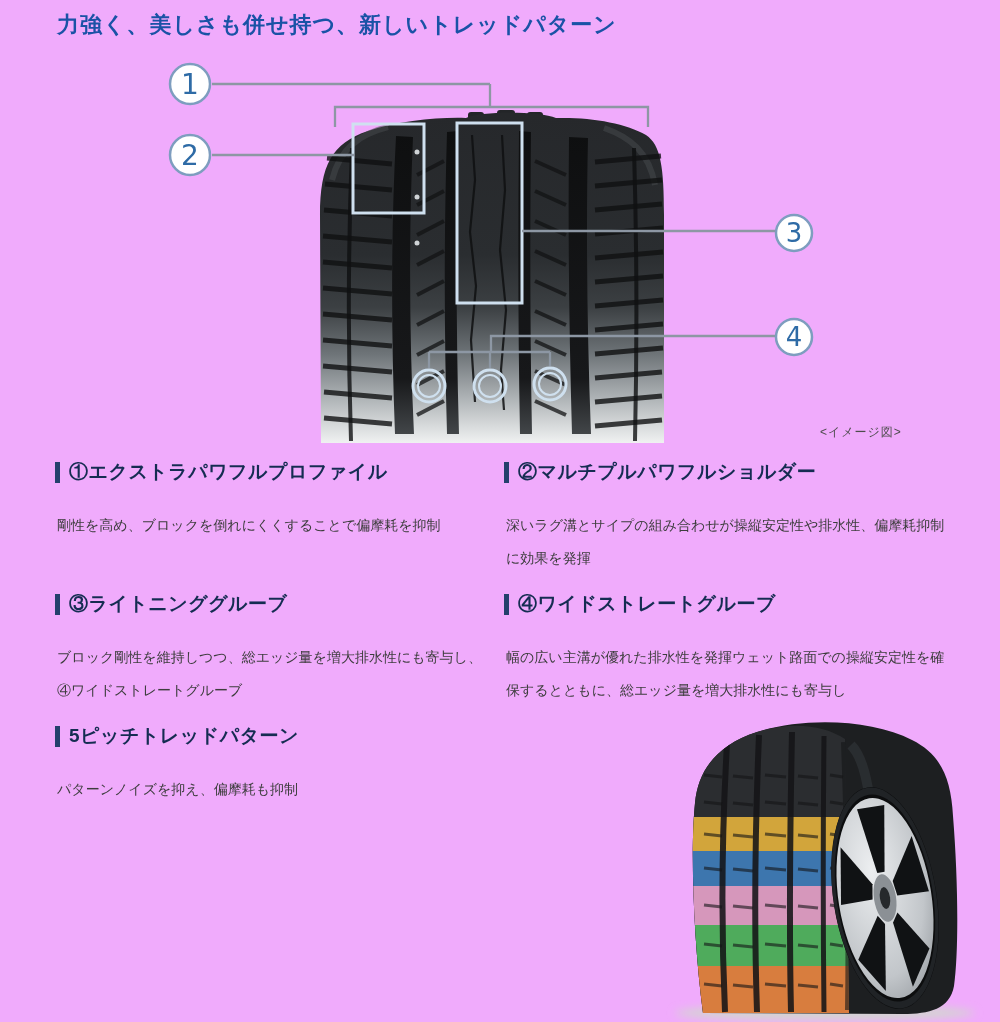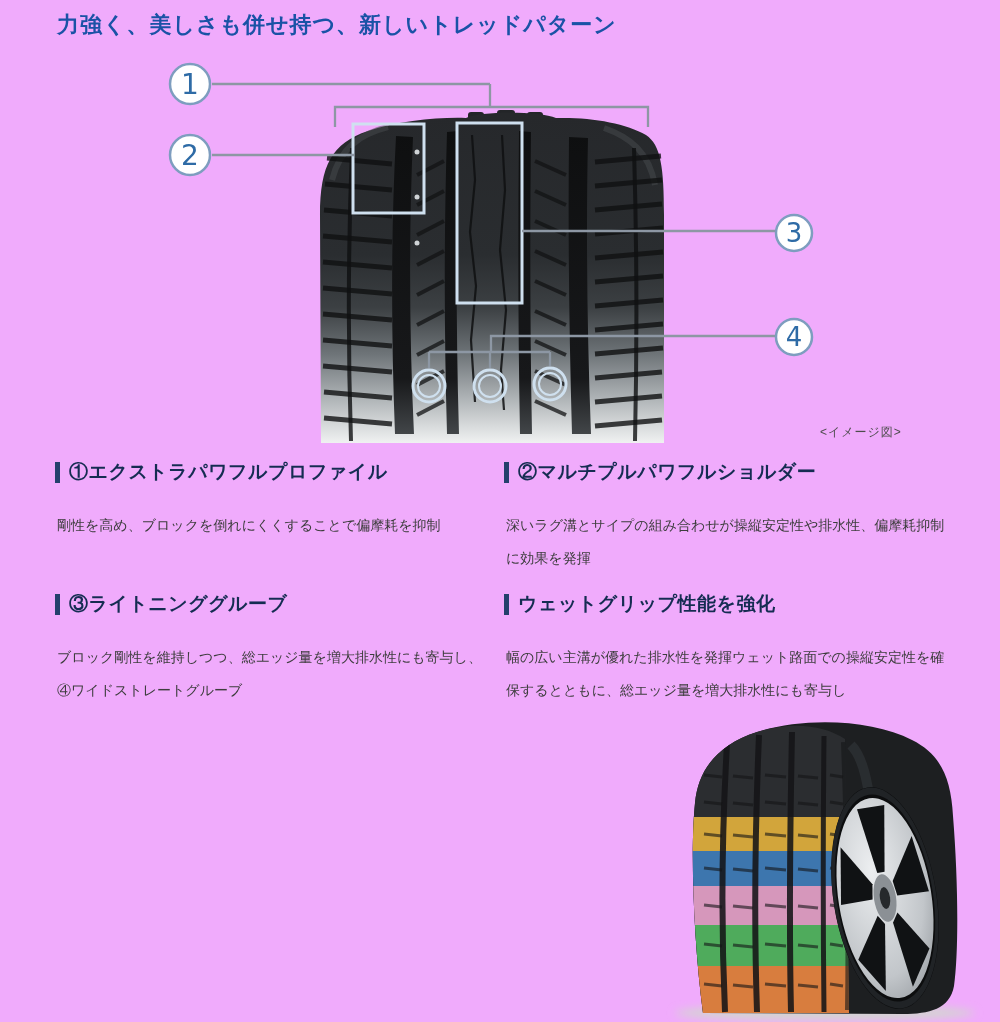--- a/index.html
+++ b/index.html
@@ -197,25 +197,32 @@
     <div class="fh">
       <span class="bar"></span>
       <span class="txt">③ライトニンググルーブ</span>
     </div>
     <div class="fb">ブロック剛性を維持しつつ、総エッジ量を増大排水性にも寄与し、④ワイドストレートグルーブ</div>
   </div>
 
   <div class="feature f4">
     <div class="fh">
       <span class="bar"></span>
-      <span class="txt">ウェットグリップ性能を強化</span>
+      <span class="txt">④ワイドストレートグルーブ</span>
     </div>
     <div class="fb">幅の広い主溝が優れた排水性を発揮ウェット路面での操縦安定性を確保するとともに、総エッジ量を増大排水性にも寄与し</div>
   </div>
 
+  <div class="feature f5">
+    <div class="fh">
+      <span class="bar"></span>
+      <span class="txt">5ピッチトレッドパターン</span>
+    </div>
+    <div class="fb">パターンノイズを抑え、偏摩耗も抑制</div>
+  </div>
 
   <svg class="pitch-tire-svg" width="345" height="324" viewBox="655 698 345 324">
     <defs>
       <clipPath id="treadClip">
         <path d="M 695,803 C 698,770 717,745 757,732 C 792,721 824,725 845,739 L 849,1013 L 703,1013 C 694,945 690,852 695,803 Z"></path>
       </clipPath>
       <radialGradient id="wheelGrad" cx="0.4" cy="0.35" r="0.9">
         <stop offset="0" stop-color="#eceef0"></stop>
         <stop offset="0.6" stop-color="#c2c6ca"></stop>
         <stop offset="1" stop-color="#7e8388"></stop>

